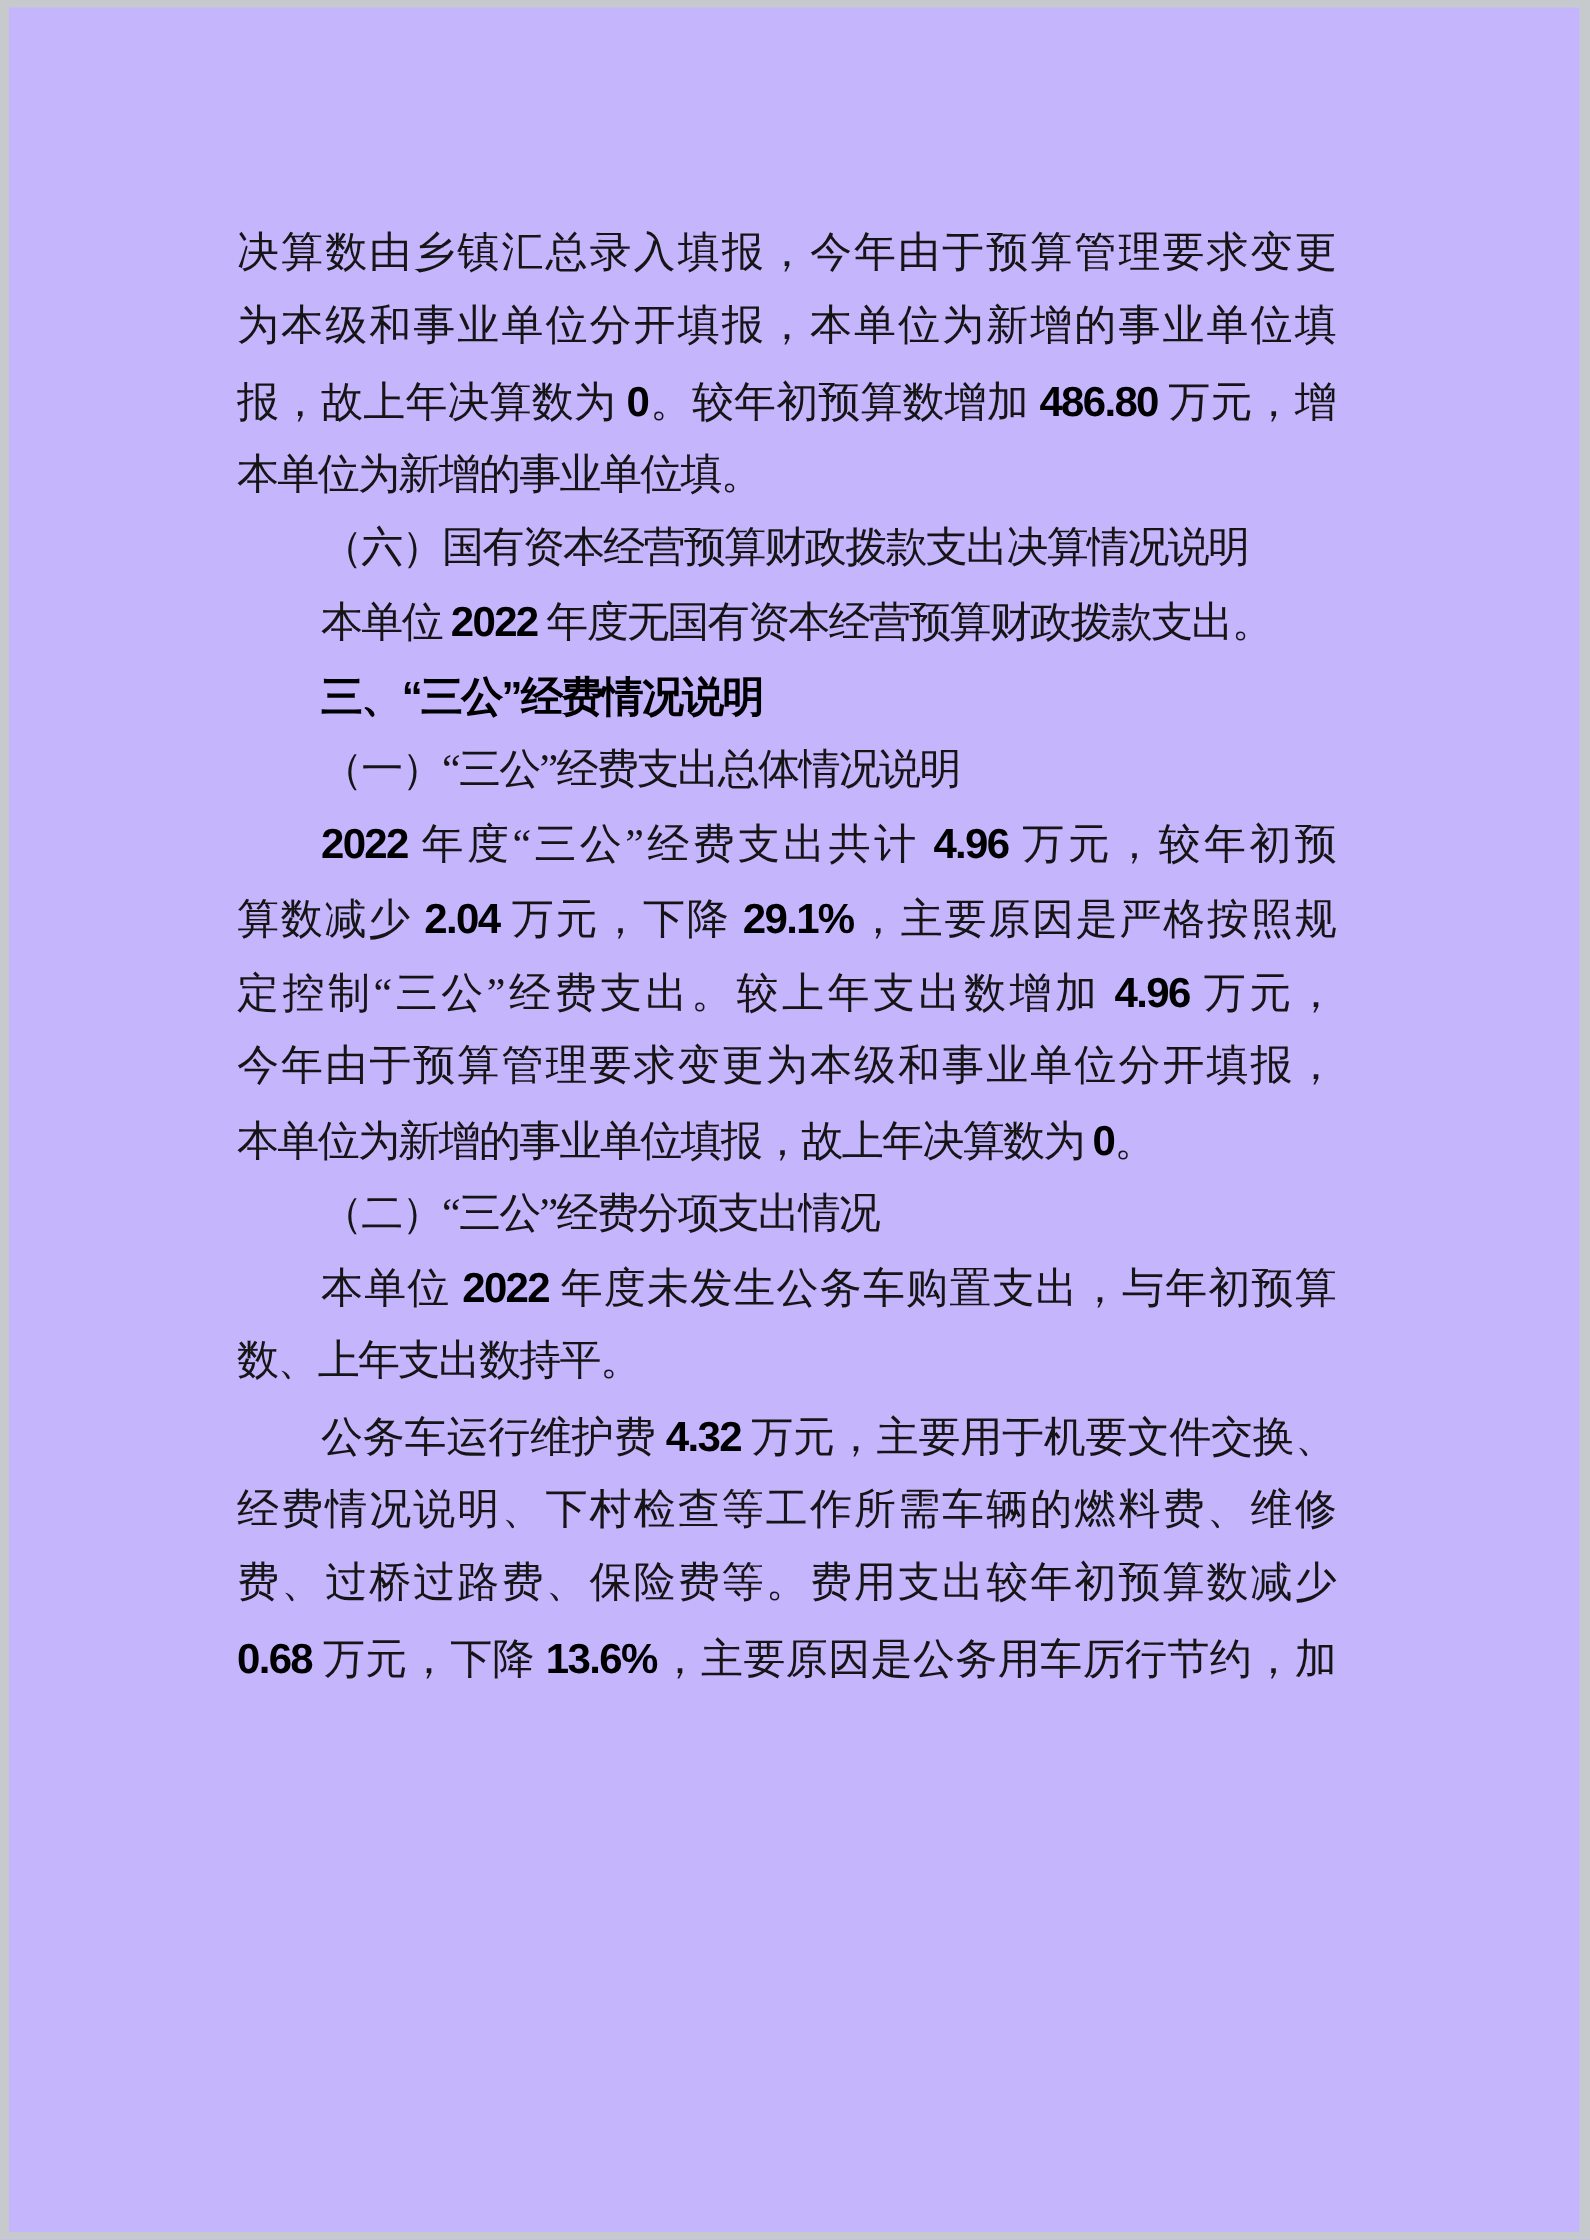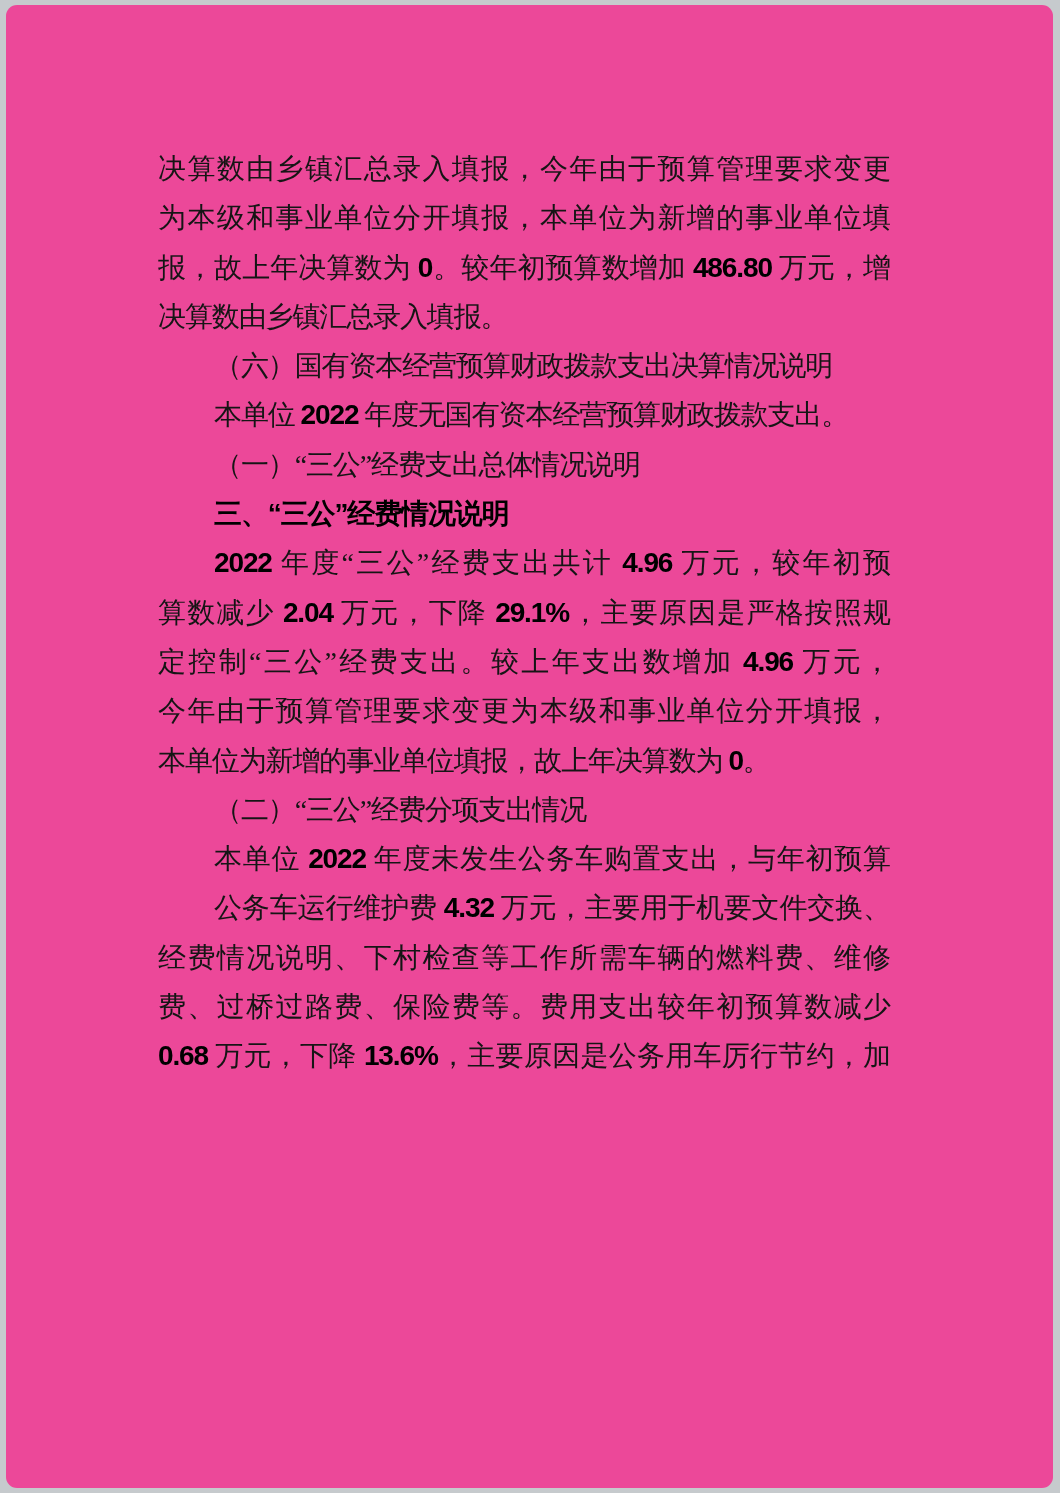--- a/index.html
+++ b/index.html
@@ -12,23 +12,22 @@
     background: #c6cacd;
     position: relative;
     font-family: "Liberation Serif", "DejaVu Serif", serif;
   }
   .paper {
     position: absolute;
     left: 6px;
     top: 5px;
     width: 1047px;
     height: 1483px;
-    background: #ec4899;
+    background: #c4b5fd;
     overflow: hidden;
-    border-radius: 11px;
   }
   .textblock {
     position: absolute;
     left: 152px;
     top: 139px;
     width: 732px;
     font-size: 28px;
     color: #151515;
     letter-spacing: -0.04em;
   }
@@ -56,30 +55,31 @@
   }
 </style>
 </head>
 <body>
 
 <div class="paper">
   <div class="textblock">
       <div class="line j">决算数由乡镇汇总录入填报，今年由于预算管理要求变更</div>
       <div class="line j">为本级和事业单位分开填报，本单位为新增的事业单位填</div>
       <div class="line j">报，故上年决算数为 <span class="num">0</span>。较年初预算数增加 <span class="num">486.80</span> 万元，增</div>
-      <div class="line">决算数由乡镇汇总录入填报。</div>
+      <div class="line">本单位为新增的事业单位填。</div>
       <div class="line ind">（六）国有资本经营预算财政拨款支出决算情况说明</div>
       <div class="line ind">本单位 <span class="num">2022</span> 年度无国有资本经营预算财政拨款支出。</div>
+      <div class="line ind hd">三、“三公”经费情况说明</div>
       <div class="line ind">（一）“三公”经费支出总体情况说明</div>
-      <div class="line ind hd">三、“三公”经费情况说明</div>
       <div class="line j ind"><span class="num">2022</span> 年度“三公”经费支出共计 <span class="num">4.96</span> 万元，较年初预</div>
       <div class="line j">算数减少 <span class="num">2.04</span> 万元，下降 <span class="num">29.1%</span>，主要原因是严格按照规</div>
       <div class="line j">定控制“三公”经费支出。较上年支出数增加 <span class="num">4.96</span> 万元，</div>
       <div class="line j">今年由于预算管理要求变更为本级和事业单位分开填报，</div>
       <div class="line">本单位为新增的事业单位填报，故上年决算数为 <span class="num">0</span>。</div>
       <div class="line ind">（二）“三公”经费分项支出情况</div>
       <div class="line j ind">本单位 <span class="num">2022</span> 年度未发生公务车购置支出，与年初预算</div>
+      <div class="line">数、上年支出数持平。</div>
       <div class="line j ind">公务车运行维护费 <span class="num">4.32</span> 万元，主要用于机要文件交换、</div>
       <div class="line j">经费情况说明、下村检查等工作所需车辆的燃料费、维修</div>
       <div class="line j">费、过桥过路费、保险费等。费用支出较年初预算数减少</div>
       <div class="line j"><span class="num">0.68</span> 万元，下降 <span class="num">13.6%</span>，主要原因是公务用车厉行节约，加</div>
     </div>
 </div>
 
 </body></html>

